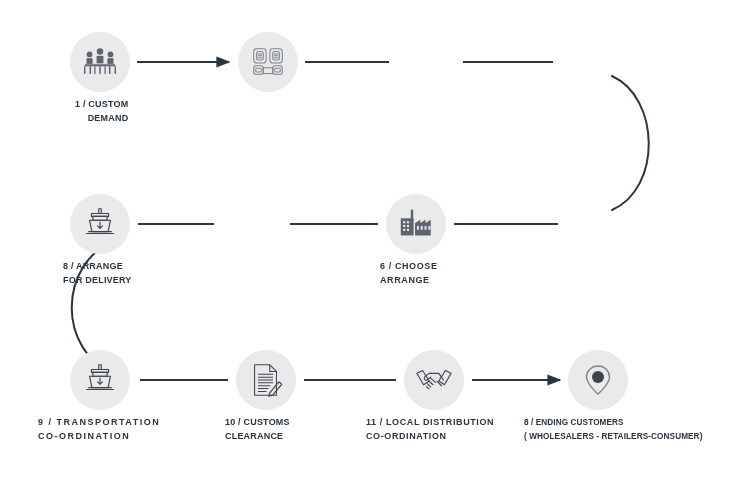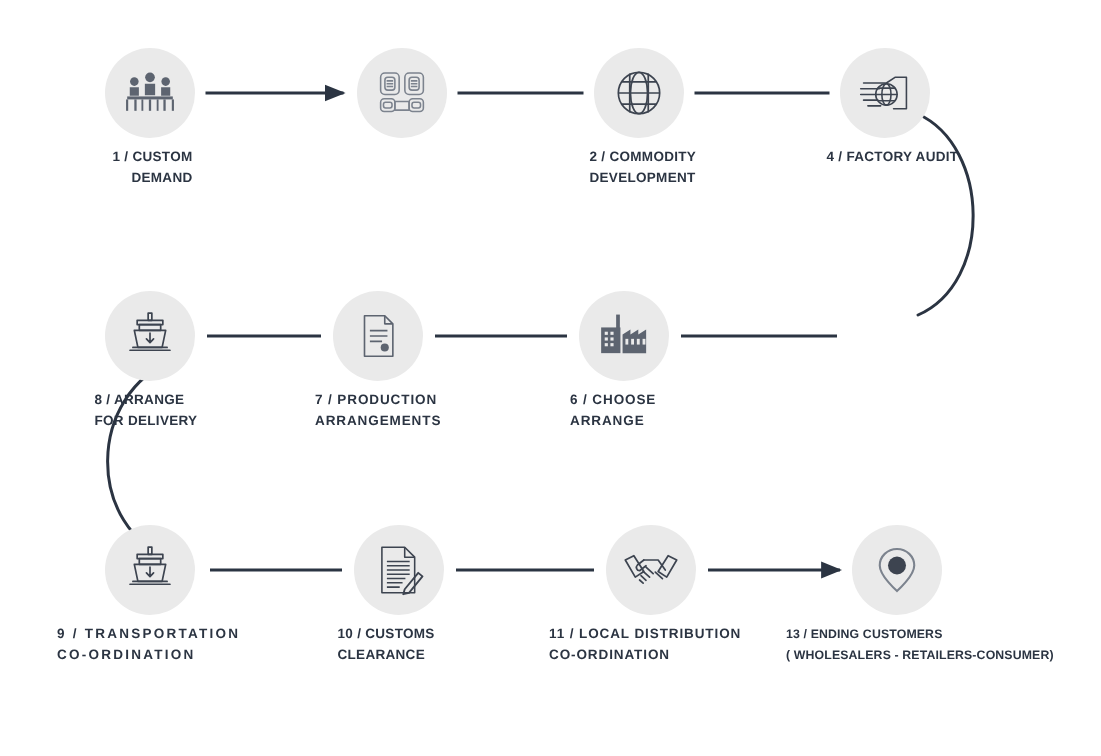--- a/index.html
+++ b/index.html
@@ -102,55 +102,21 @@
           <rect x="5" y="24" width="10" height="9" rx="2.5"></rect>
           <rect x="7" y="26.5" width="6" height="4" rx="1.5"></rect>
           <rect x="25" y="24" width="10" height="9" rx="2.5"></rect>
           <rect x="27" y="26.5" width="6" height="4" rx="1.5"></rect>
           <path d="M15 26h10v6H15z"></path>
         </g>
       </svg>
     </div>
   </div>
 
-  <div class="node" id="node-n3" style="left: 396px; top: 32px; width: 60px; height: 60px;">
-    <div class="disc" style="background: rgb(234, 234, 234);">
-      <svg width="38" height="38" viewBox="0 0 40 40">
-        <g fill="none" stroke="#3d4450" stroke-width="1.2">
-          <circle cx="20" cy="20" r="14.5"></circle>
-          <ellipse cx="20" cy="20" rx="6" ry="14.5"></ellipse>
-          <path d="M5.5 20h29"></path>
-          <path d="M8 12.2h24M8 27.8h24"></path>
-          <path d="M13.5 6.3v27.4M26.5 6.3v27.4"></path>
-        </g>
-      </svg>
-    </div>
-    <div class="label sp3" style="left: -3px; color: rgb(43, 52, 66);">
-      <span class="ln">2 / COMMODITY</span>
-      <span class="ln">DEVELOPMENT</span>
-    </div>
-  </div>
-
-  <div class="node" id="node-n4" style="left: 560px; top: 32px; width: 60px; height: 60px;">
-    <div class="disc" style="background: rgb(234, 234, 234);">
-      <svg width="40" height="40" viewBox="0 0 42 42">
-        <g fill="none" stroke="#3d4450" stroke-width="1.1" stroke-linecap="round" stroke-linejoin="round">
-          <path d="M6 14h16l6 -4h8v22h-9"></path>
-          <path d="M4 18h13M4 22h11M6 26h10M9 30h9"></path>
-          <circle cx="22" cy="22" r="7.5"></circle>
-          <ellipse cx="22" cy="22" rx="3.2" ry="7.5"></ellipse>
-          <path d="M14.6 22h14.8M16.2 17.6h11.6M16.2 26.4h11.6"></path>
-        </g>
-      </svg>
-    </div>
-    <div class="label sp3" style="left: -9px; color: rgb(43, 52, 66);">
-      <span class="ln">4 / FACTORY AUDIT</span>
-      <span class="ln"></span>
-    </div>
-  </div>
+
 
 
   <div class="node" id="node-n6" style="left: 386px; top: 194px; width: 60px; height: 60px;">
     <div class="disc" style="background: rgb(234, 234, 234);">
       <svg width="40" height="40" viewBox="0 0 42 42">
         <g fill="#5d6470">
           <rect x="15.5" y="6" width="2.6" height="12"></rect>
           <path d="M5 15h13.5v18H5z"></path>
           <path d="M20 20l5.5 -3.5V20l5.5-3.5V20l5.5-3.5V33H20z"></path>
         </g>
@@ -167,36 +133,20 @@
           <rect x="34" y="23" width="2" height="4"></rect>
         </g>
       </svg>
     </div>
     <div class="label sp1" style="left: -6px; color: rgb(43, 52, 66);">
       <span class="ln">6 / CHOOSE</span>
       <span class="ln">ARRANGE</span>
     </div>
   </div>
 
-  <div class="node" id="node-n7" style="left: 222px; top: 194px; width: 60px; height: 60px;">
-    <div class="disc" style="background: rgb(234, 234, 234);">
-      <svg width="36" height="36" viewBox="0 0 40 40">
-        <g fill="none" stroke="#5d6470" stroke-width="1.2" stroke-linejoin="round">
-          <path d="M10 5h15l6 6v24H10z"></path>
-          <path d="M25 5v6h6"></path>
-          <path d="M14 16h13M14 20h13M14 24h9"></path>
-        </g>
-        <circle cx="25" cy="28.5" r="3" fill="#5d6470"></circle>
-      </svg>
-    </div>
-    <div class="label sp1" style="left: -12px; color: rgb(43, 52, 66);">
-      <span class="ln">7 / PRODUCTION</span>
-      <span class="ln">ARRANGEMENTS</span>
-    </div>
-  </div>
 
   <div class="node" id="node-n8" style="left: 70px; top: 194px; width: 60px; height: 60px;">
     <div class="disc" style="background: rgb(234, 234, 234);">
       <svg width="38" height="38" viewBox="0 0 40 40">
         <g fill="none" stroke="#3d4450" stroke-width="1.2" stroke-linejoin="round" stroke-linecap="round">
           <rect x="18.7" y="4" width="2.6" height="5"></rect>
           <path d="M11 9h18v3H11z"></path>
           <path d="M12.5 12h15v4h-15z"></path>
           <path d="M9 16h22l-2.5 12h-17z"></path>
           <path d="M6 30h28"></path>
@@ -273,18 +223,18 @@
   </div>
 
   <div class="node" id="node-n12" style="left: 568px; top: 350px; width: 60px; height: 60px;">
     <div class="disc" style="background: rgb(234, 234, 234);">
       <svg width="34" height="34" viewBox="0 0 34 34">
         <path d="M17 3 C10.5 3 5.5 8 5.5 14 C5.5 21 17 31 17 31 C17 31 28.5 21 28.5 14 C28.5 8 23.5 3 17 3 Z" fill="none" stroke="#7c838e" stroke-width="1.4"></path>
         <circle cx="17" cy="14" r="6" fill="#3d4450"></circle>
       </svg>
     </div>
     <div class="label tiny" style="left: -44px; color: rgb(43, 52, 66);">
-      <span class="ln">13 / ENDING CUSTOMERS</span>
+      <span class="ln">8 / ENDING CUSTOMERS</span>
       <span class="ln">( WHOLESALERS - RETAILERS-CONSUMER)</span>
     </div>
   </div>
 
 </div>
 
 </body></html>

